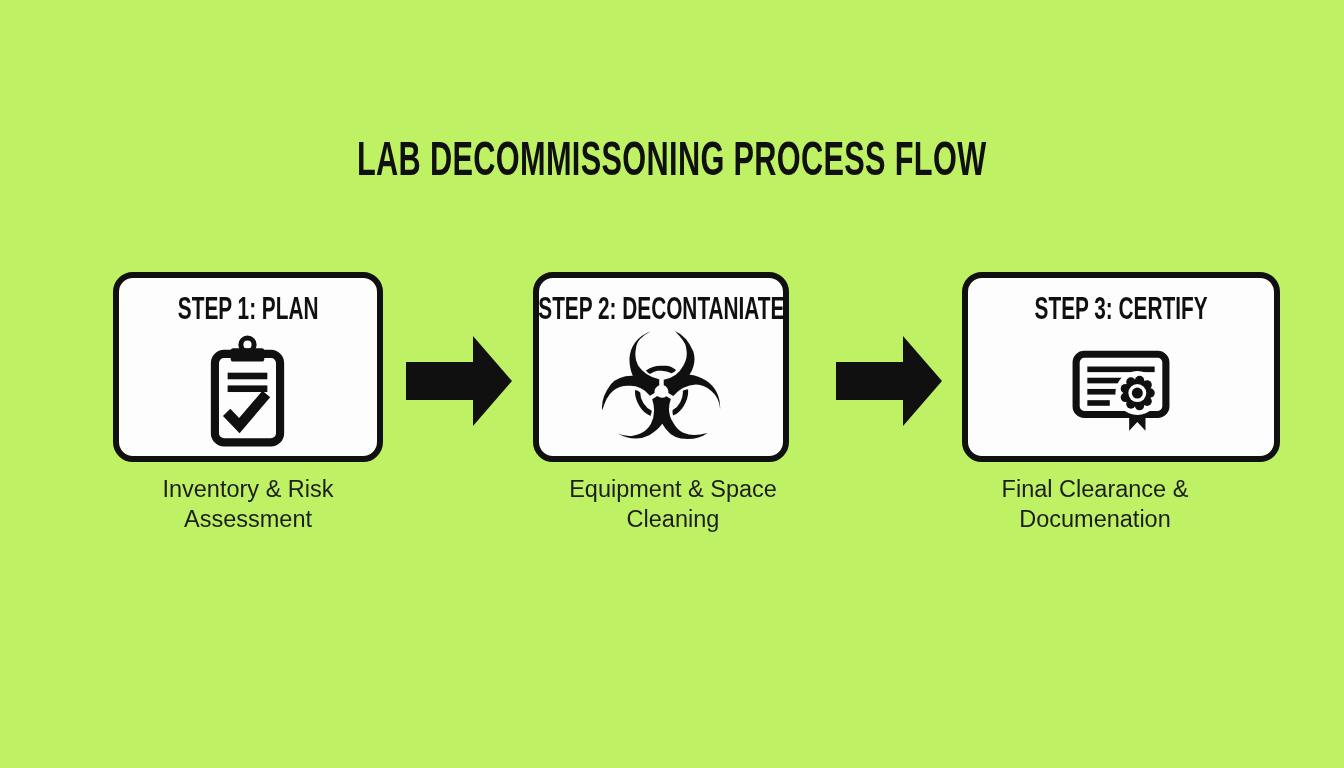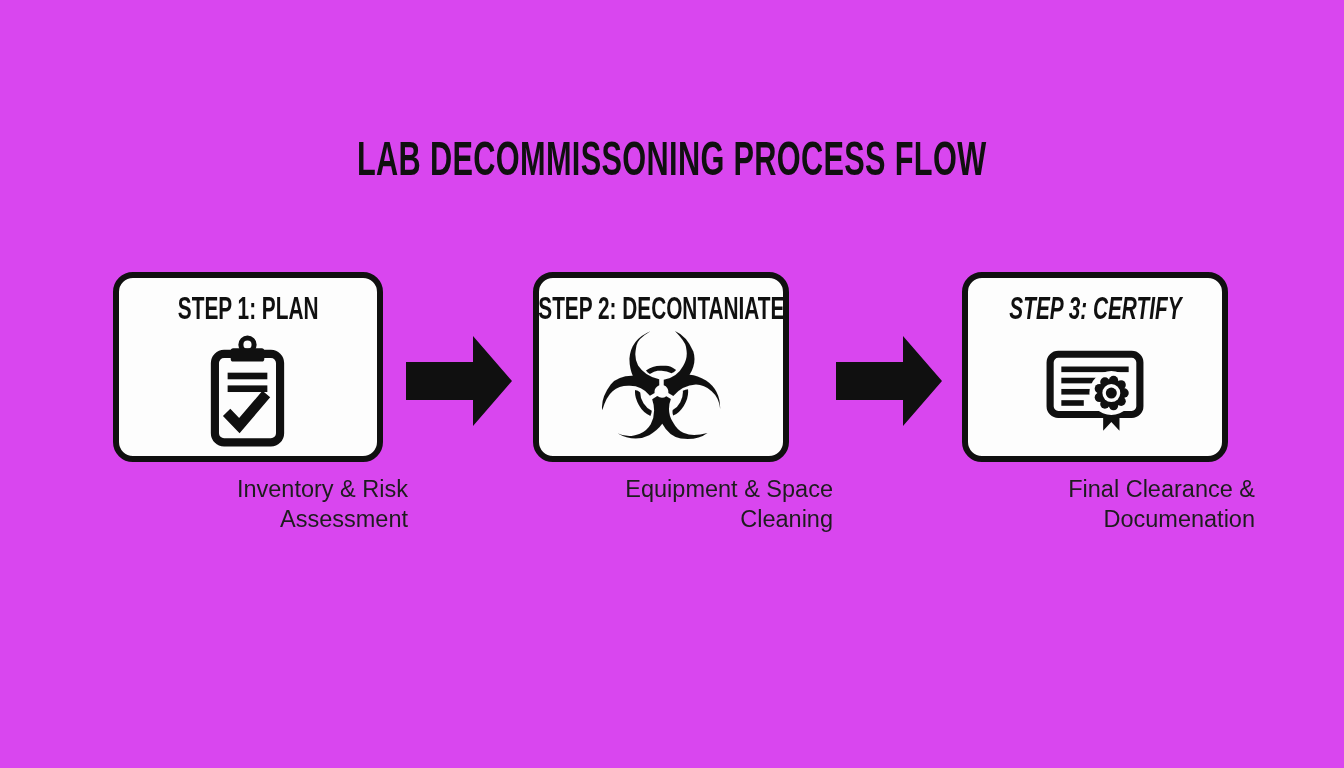--- a/index.html
+++ b/index.html
@@ -6,21 +6,21 @@
   body {
     width: 1344px; height: 768px;
     background: #f4f4f2;
     font-family: "Liberation Sans", sans-serif;
     color: #101010;
     overflow: hidden;
   }
   .canvas {
     position: relative;
     width: 1344px; height: 768px;
-    background: #d946ef;
+    background: #bef264;
   }
   
   .title {
     position: absolute;
     left: 0; right: 0; top: 134px;
     margin: 0;
     text-align: center;
     font-size: 48px;
     line-height: 50px;
     font-weight: 700;
@@ -41,21 +41,21 @@
     box-sizing: border-box;
     border: 6px solid #101010;
     border-radius: 20px;
     background: #fdfdfd;
     display: flex;
     flex-direction: column;
     align-items: center;
   }
   .card-1 { left: 113px; width: 270px; }
   .card-2 { left: 533px; width: 256px; }
-  .card-3 { left: 962px; width: 266px; font-style: italic; }
+  .card-3 { left: 962px; width: 318px; }
   .step-header {
     margin-top: 12px;
     font-size: 32px;
     line-height: 36px;
     font-weight: 700;
     white-space: nowrap;
     text-align: left;
     color: #101010;
   }
   .step-header .condensed { transform: scaleX(0.65); }
@@ -77,21 +77,21 @@
   }
   
   .flow-arrow { position: absolute; top: 336px; width: 106px; height: 90px; color: #101010; }
   .arrow-1 { left: 406px; }
   .arrow-2 { left: 836px; }
   
   .caption {
     position: absolute;
     top: 474px;
     width: 320px;
-    text-align: right;
+    text-align: center;
     font-size: 23.5px;
     line-height: 30px;
     font-weight: 400;
     color: #1d1d1d;
     white-space: pre-line;
   }
   .caption-1 { left: 88px; }
   .caption-2 { left: 513px; }
   .caption-3 { left: 935px; }
 </style>

